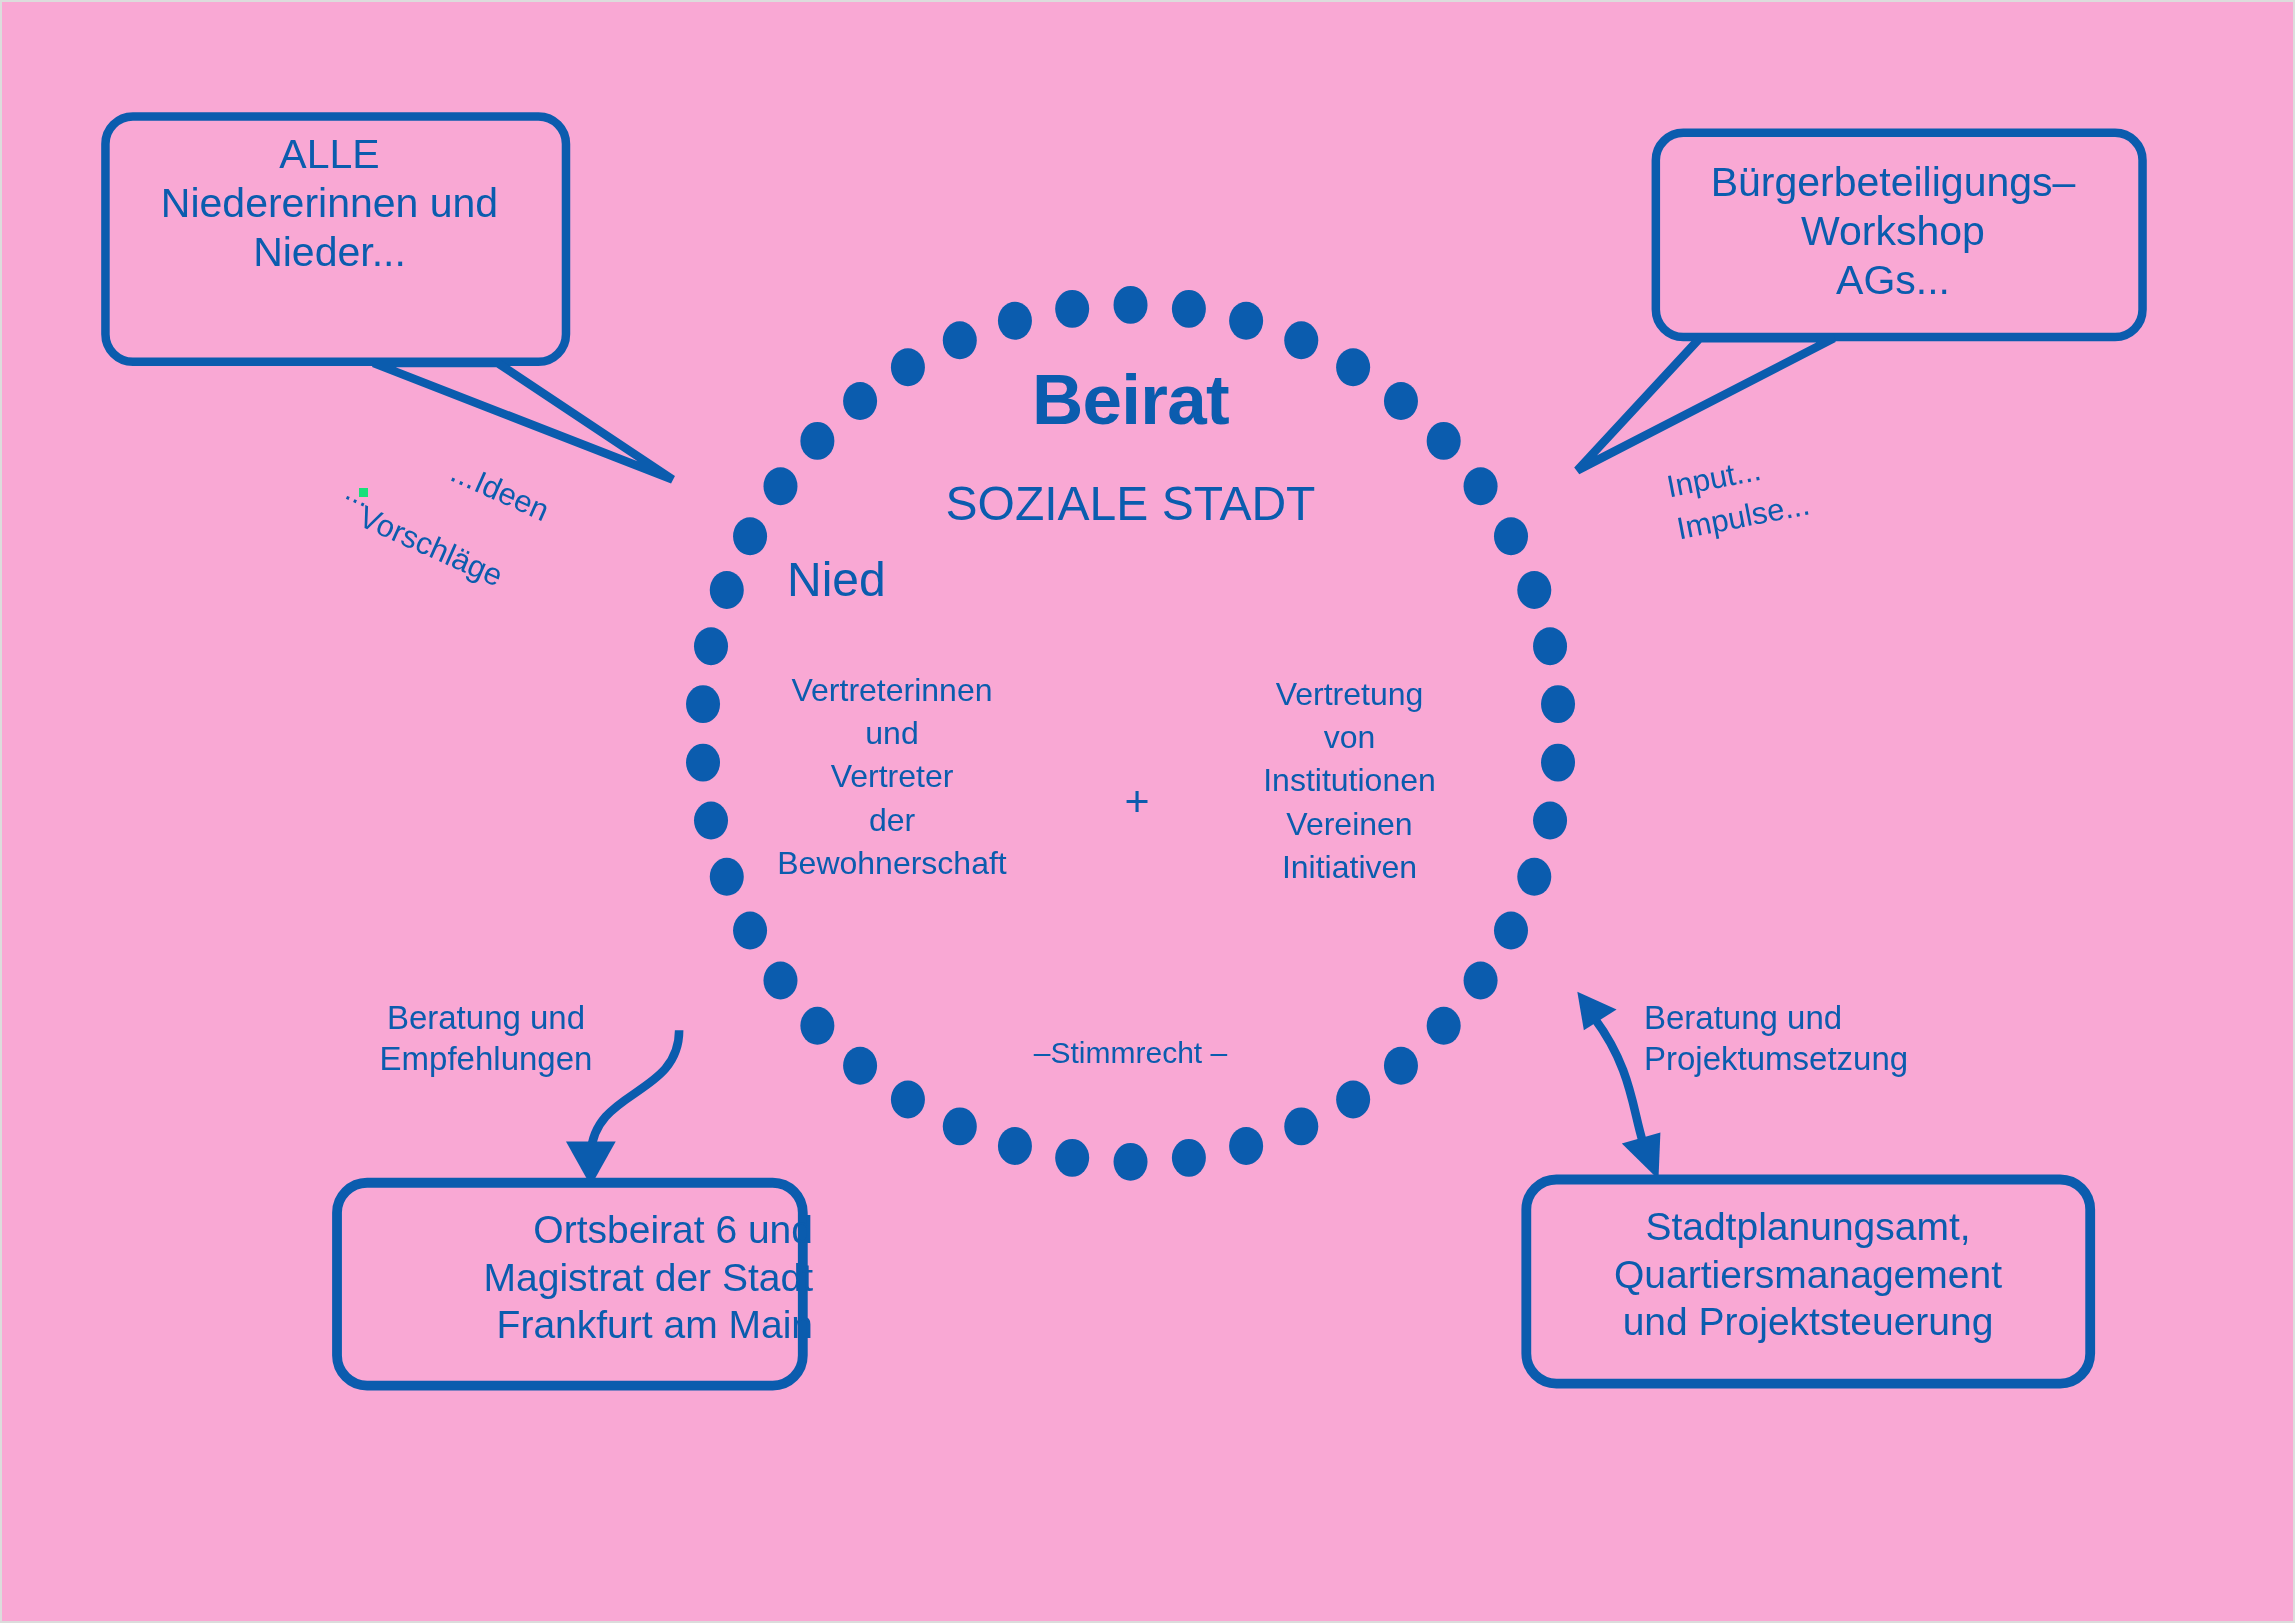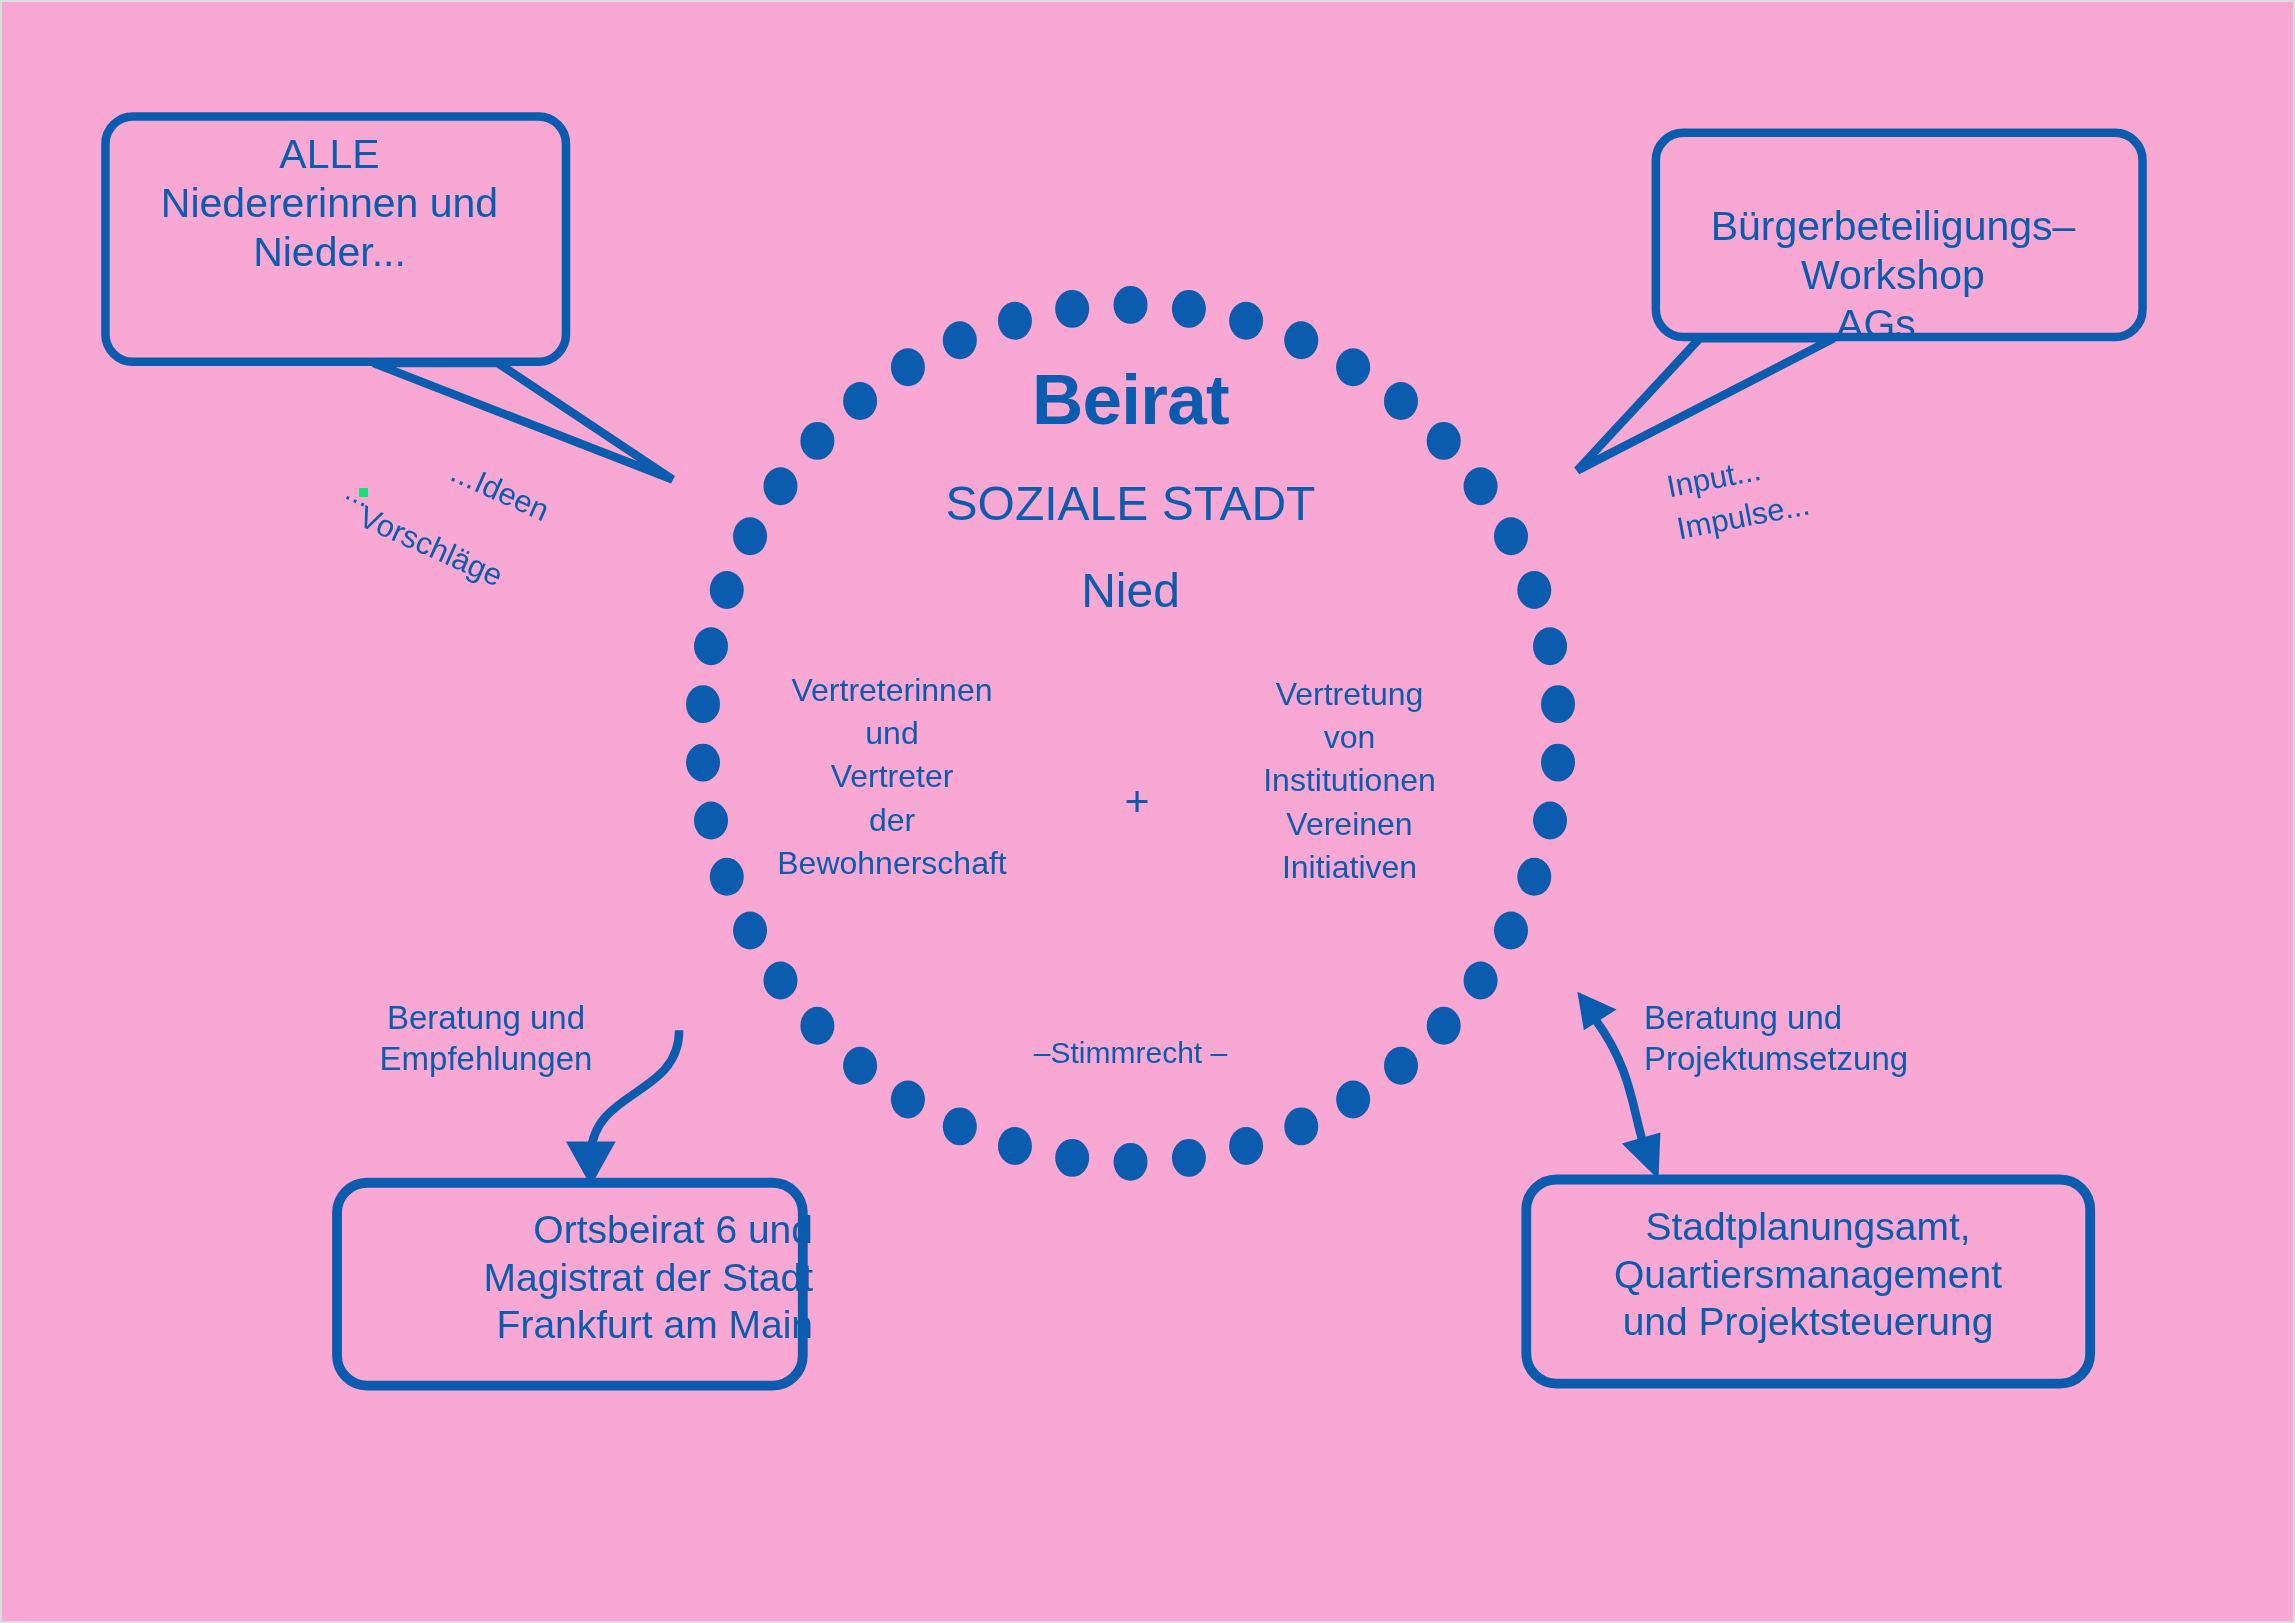--- a/index.html
+++ b/index.html
@@ -28,21 +28,21 @@
   
   .bubble-text {
     position: absolute;
     text-align: center;
     font-size: 41px;
     line-height: 1.2;
     color: #0b5cae;
     white-space: pre-line;
   }
   #bubble-left-text  { left: 92px;  top: 128px;  width: 471px; }
-  #bubble-right-text { left: 1662px; top: 156px;  width: 458px; margin-top: 44px; }
+  #bubble-right-text { left: 1662px; top: 156px;  width: 458px; }
 
   
   #beirat-title {
     position: absolute;
     left: 785px; top: 357px;
     width: 687px;
     text-align: center;
     font-size: 71px;
     font-weight: bold;
     letter-spacing: -0.7px;
@@ -51,23 +51,21 @@
     position: absolute;
     left: 785px; top: 474px;
     width: 687px;
     text-align: center;
     font-size: 48px;
   }
   #nied {
     position: absolute;
     left: 785px; top: 550px;
     width: 687px;
-    text-align: center;
     font-size: 48px;
-    margin-top: 11px;
   }
   .col {
     position: absolute;
     font-size: 32px;
     line-height: 1.35;
     text-align: center;
     white-space: pre-line;
   }
   #col-left  { left: 707px; top: 667px; width: 366px; }
   #col-right { left: 1197px; top: 671px; width: 301px; }

